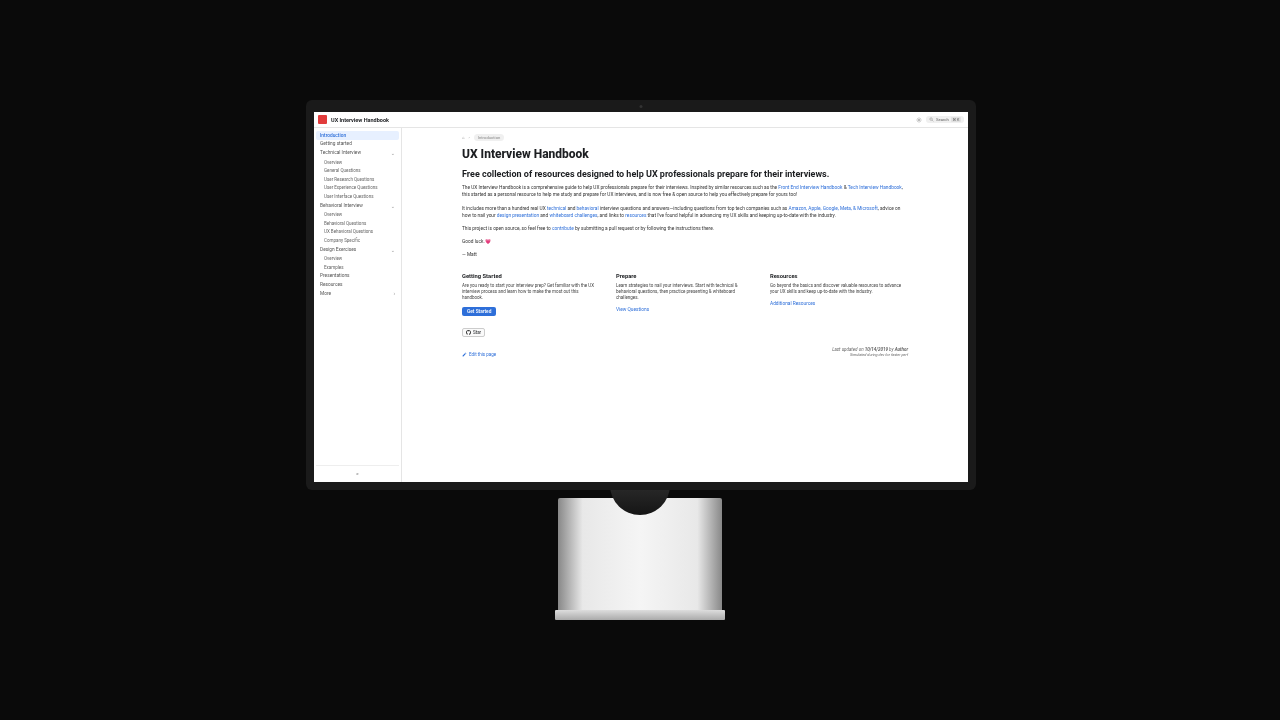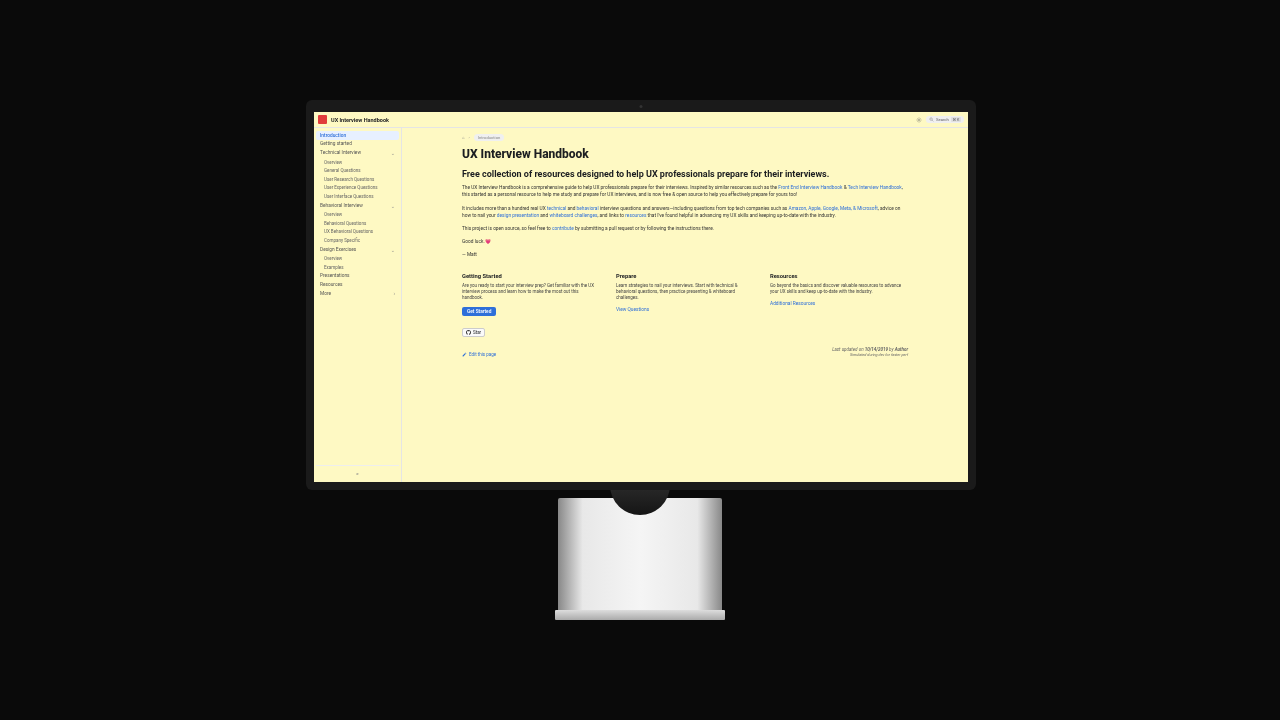--- a/index.html
+++ b/index.html
@@ -17,21 +17,21 @@
   top: 100px;
   width: 670px;
   height: 390px;
   background: #1a1a1a;
   border-radius: 6px;
   padding: 12px 8px 8px 8px;
 }
 .screen {
   width: 100%;
   height: 100%;
-  background: #fef9c3;
+  background: #ffffff;
   position: relative;
   overflow: hidden;
   font-size: 4.8px;
   color: #1c1e21;
 }
 .camera {
   position: absolute;
   top: 5px;
   left: 50%;
   transform: translateX(-50%);

